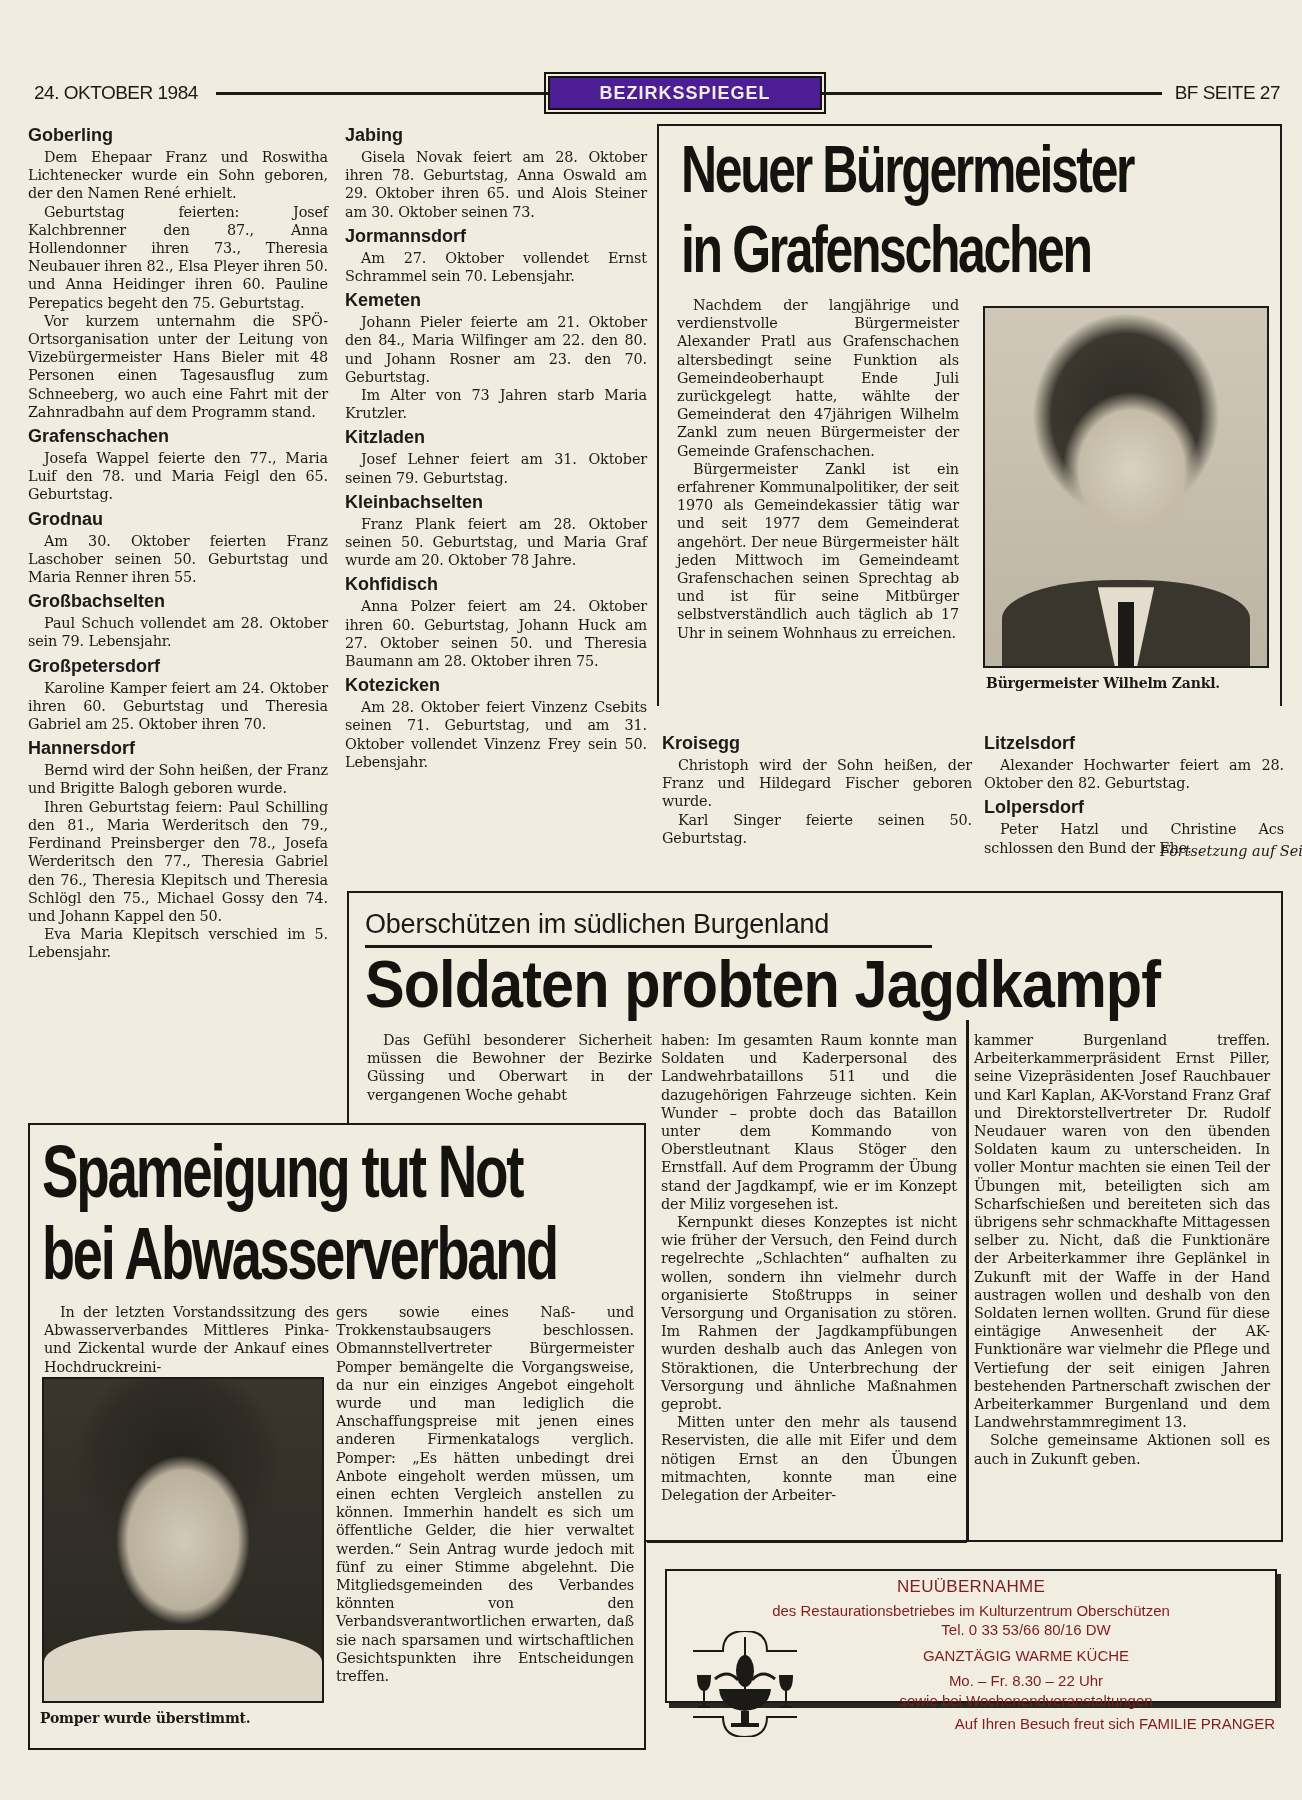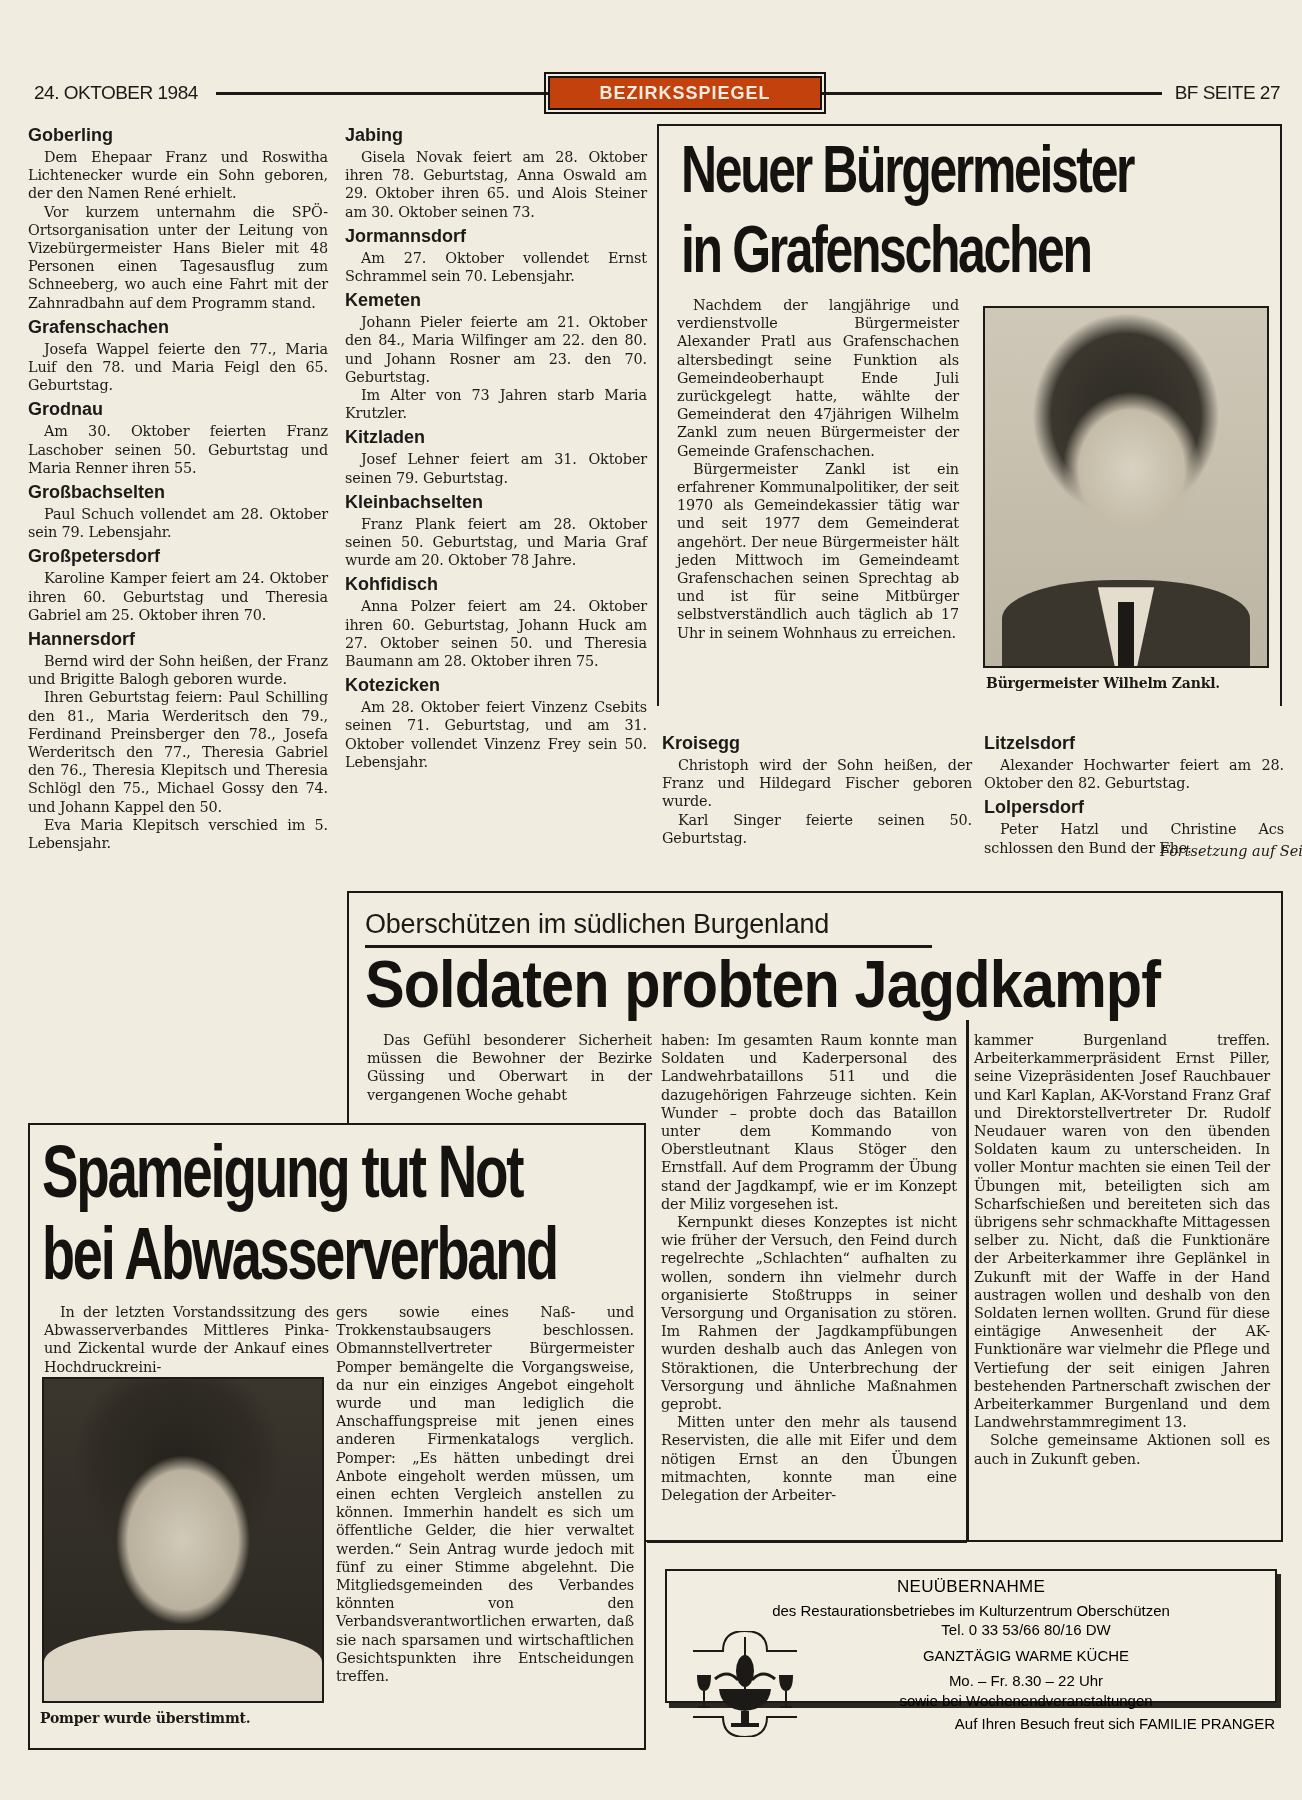--- a/index.html
+++ b/index.html
@@ -20,21 +20,21 @@
     position: absolute; top: 6px; font-family: "Liberation Sans", sans-serif;
     font-size: 19px; letter-spacing: -0.5px; font-weight: normal; color: #1c1a17;
   }
   .mh-date { left: 8px; }
   .mh-page { right: 0; }
   .mh-rule { position: absolute; top: 16px; height: 3px; background: #1c1a17; }
   .mh-rule.left { left: 190px; width: 332px; }
   .mh-rule.right { left: 796px; width: 340px; }
   .mh-badge {
     position: absolute; left: 522px; top: 0; width: 274px; height: 34px;
-    background: #c2410c; border: 2px solid #15130f; outline: 2px solid #15130f; outline-offset: 2px;
+    background: #4c1d95; border: 2px solid #15130f; outline: 2px solid #15130f; outline-offset: 2px;
     color: #f1ece0; font-family: "Liberation Sans", sans-serif; font-weight: bold;
     font-size: 18px; letter-spacing: 1px; display: flex; align-items: center; justify-content: center;
   }
 
   
   .col { position: absolute; }
   .loc {
     font-family: "Liberation Sans", sans-serif; font-weight: bold; font-size: 18px;
     line-height: 22px; margin-top: 4px; margin-bottom: 2px; color: #1c1a17;
   }
@@ -87,21 +87,21 @@
     letter-spacing: -0.2px; white-space: nowrap;
   }
   .kicker-rule { position: absolute; height: 2.5px; background: #1c1a17; }
 
   .fort { font-style: italic; text-align: right; font-size: 14.4px; line-height: 18px; }
 
   
   .ad {
     position: absolute; left: 665px; top: 1569px; width: 612px; height: 134px;
     border: 2.5px solid #1c1a17; box-shadow: 4px 5px 0 #2a2721; background: #f2ede1;
-    font-family: "Liberation Sans", sans-serif; color: #000000;
+    font-family: "Liberation Sans", sans-serif; color: #7f1d1d;
   }
   .ad-line { position: absolute; left: 0; right: 0; text-align: center; font-size: 15px; line-height: 18px; white-space: nowrap; }
   .ad-title { font-size: 17px; letter-spacing: 0.3px; }
   .ad-logo { position: absolute; left: 26px; top: 60px; width: 104px; height: 106px; }
 </style>
 </head>
 <body>
 
 <div class="page">
 
@@ -109,20 +109,21 @@
     <span class="mh-date">24. OKTOBER 1984</span>
     <div class="mh-rule left"></div>
     <div class="mh-badge">BEZIRKSSPIEGEL</div>
     <div class="mh-rule right"></div>
     <span class="mh-page">BF SEITE 27</span>
   </div>
 
   <div class="col" id="col1" style="left:28px; top:120px; width:300px;">
       <div class="loc">Goberling</div>
       <p class="para">Dem Ehepaar Franz und Roswitha Lichtenecker wurde ein Sohn geboren, der den Namen René erhielt.</p>
+      <p class="para">Geburtstag feierten: Josef Kalchbrenner den 87., Anna Hollendonner ihren 73., Theresia Neubauer ihren 82., Elsa Pleyer ihren 50. und Anna Heidinger ihren 60. Pauline Perepatics begeht den 75. Geburtstag.</p>
       <p class="para">Vor kurzem unternahm die SPÖ-Ortsorganisation unter der Leitung von Vizebürgermeister Hans Bieler mit 48 Personen einen Tagesausflug zum Schneeberg, wo auch eine Fahrt mit der Zahnradbahn auf dem Programm stand.</p>
       <div class="loc">Grafenschachen</div>
       <p class="para">Josefa Wappel feierte den 77., Maria Luif den 78. und Maria Feigl den 65. Geburtstag.</p>
       <div class="loc">Grodnau</div>
       <p class="para">Am 30. Oktober feierten Franz Laschober seinen 50. Geburtstag und Maria Renner ihren 55.</p>
       <div class="loc">Großbachselten</div>
       <p class="para">Paul Schuch vollendet am 28. Oktober sein 79. Lebensjahr.</p>
       <div class="loc">Großpetersdorf</div>
       <p class="para">Karoline Kamper feiert am 24. Oktober ihren 60. Geburtstag und Theresia Gabriel am 25. Oktober ihren 70.</p>
       <div class="loc">Hannersdorf</div>

